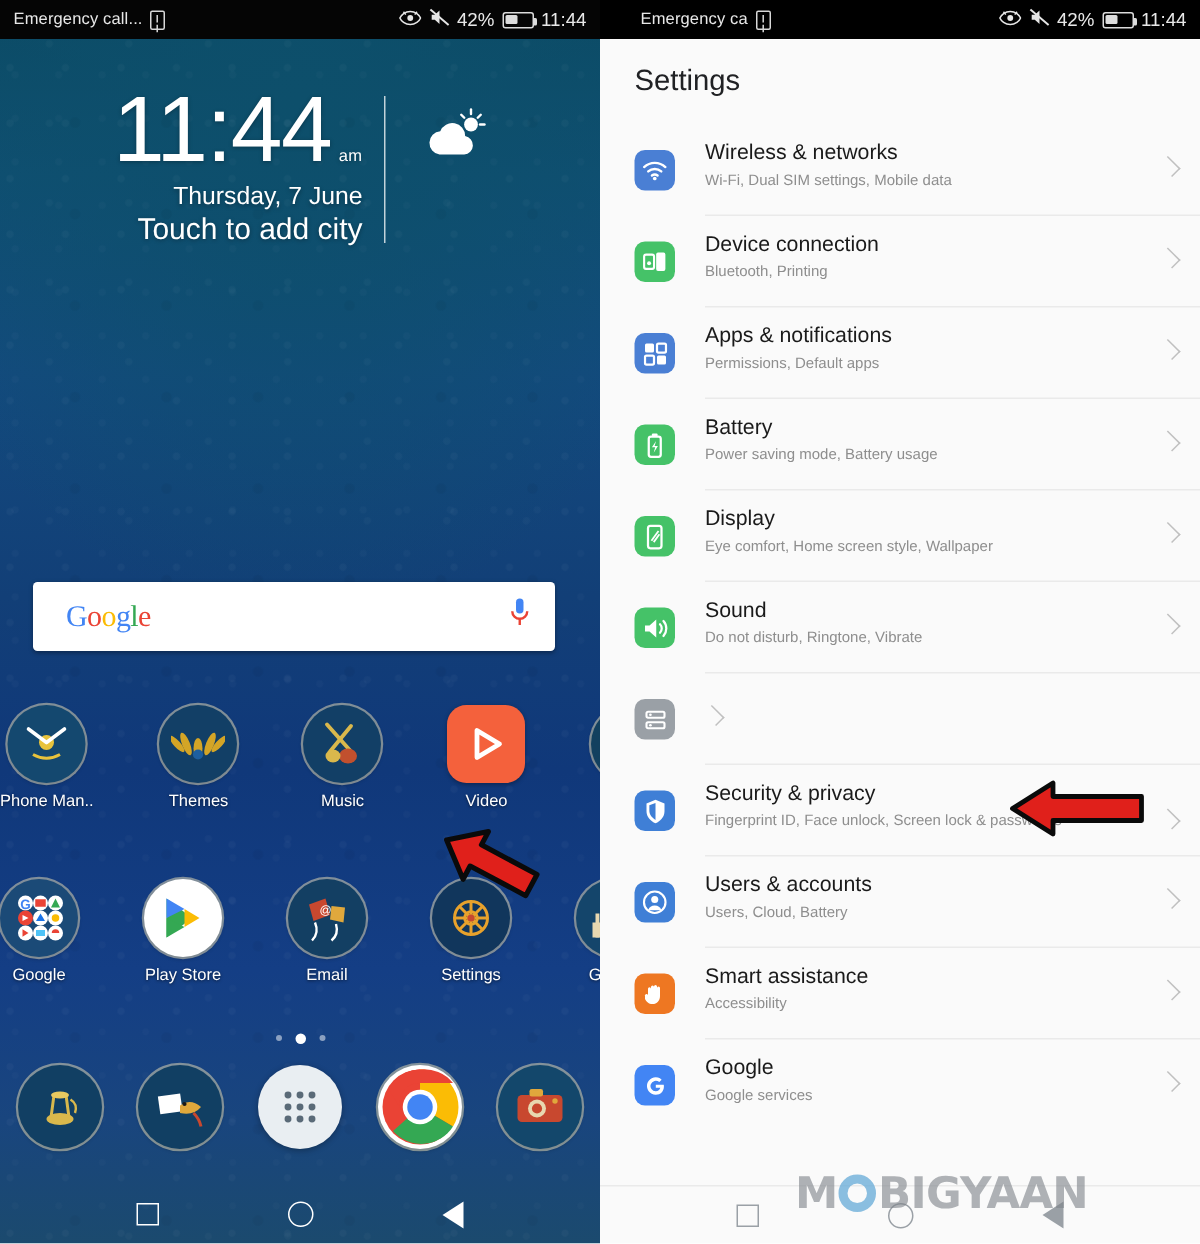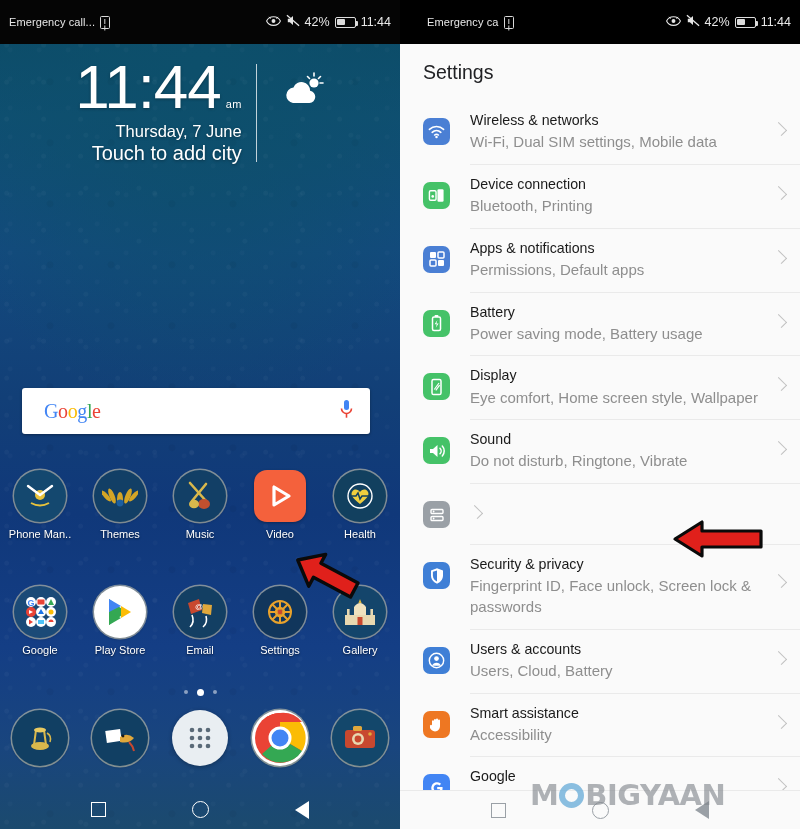--- a/index.html
+++ b/index.html
@@ -23,21 +23,21 @@
       radial-gradient(circle at 18% 22%, rgba(255,255,255,.035) 0 2px, transparent 3px),
       radial-gradient(circle at 62% 55%, rgba(255,255,255,.03) 0 2px, transparent 3px),
       radial-gradient(circle at 82% 34%, rgba(0,0,0,.04) 0 3px, transparent 4px),
       radial-gradient(circle at 35% 72%, rgba(255,255,255,.025) 0 2px, transparent 3px);
     background-size:37px 37px, 53px 53px, 61px 61px, 29px 29px;
     opacity:.9;
   }
 
   .statusbar {
     position:relative; z-index:5;
-    height:44px; background:#050505; color:#e8e8e8;
+    height:26px; background:#050505; color:#e8e8e8;
     display:flex; align-items:center; justify-content:space-between;
     padding:12px 9px; font-size:11px;
   }
   .sb-left { display:flex; align-items:center; gap:5px; }
   .sb-right { display:flex; align-items:center; gap:5px; font-size:12.5px; }
   .sb-carrier { font-size:11px; letter-spacing:.1px; }
   .sim-icon {
     display:inline-block; width:10px; height:13px;
     border:1.2px solid #d8d8d8; border-radius:1.5px;
     position:relative;
@@ -81,21 +81,21 @@
     box-shadow:0 1px 3px rgba(0,0,0,.35);
     display:flex; align-items:center; justify-content:space-between;
     padding:0 16px 0 22px;
   }
   .g-logo { font-size:20px; font-weight:400; letter-spacing:-.4px; font-family:"Liberation Serif", serif; }
   .g-logo span:nth-child(1){color:#4285F4;} .g-logo span:nth-child(2){color:#EA4335;}
   .g-logo span:nth-child(3){color:#FBBC05;} .g-logo span:nth-child(4){color:#4285F4;}
   .g-logo span:nth-child(5){color:#34A853;} .g-logo span:nth-child(6){color:#EA4335;}
 
   
-  .app-row { position:absolute; left:0; right:0; z-index:4; display:flex; }
+  .app-row { position:absolute; left:0; right:0; z-index:4; display:flex;gap:44px; }
   .app-row.r1 { top:470px; }
   .app-row.r2 { top:586px; }
   .app-cell { flex:1; display:flex; flex-direction:column; align-items:center; }
   .app-ico {
     width:52px; height:52px; border-radius:50%;
     display:flex; align-items:center; justify-content:center;
     position:relative; overflow:hidden;
     background:#11406b;
     box-shadow:0 0 0 1.5px rgba(220,214,180,.55), 0 1px 3px rgba(0,0,0,.3);
     font-size:24px;
@@ -150,21 +150,21 @@
   .set-item + .set-item::before{
     content:""; position:absolute; left:70px; right:0; top:0; height:1px; background:#eaeaea;
   }
   .set-ico {
     width:27px; height:27px; border-radius:7px; flex:0 0 27px;
     display:flex; align-items:center; justify-content:center;
     margin-top:7px; margin-right:20px;
   }
   .set-txt { flex:1; min-width:0; padding-right:8px; }
   .set-t { font-size:14.2px; color:#1a1a1a; line-height:1.35; font-weight:400; }
-  .set-s { font-size:15px; color:#8e8e8e; line-height:1.38; margin-top:2px; }
+  .set-s { font-size:10px; color:#8e8e8e; line-height:1.38; margin-top:2px; }
   .chev {
     flex:0 0 12px; margin-top:14px; width:8px; height:8px;
     border-right:1.4px solid #c0c0c0; border-top:1.4px solid #c0c0c0;
     transform:rotate(45deg);
   }
   .navbar.r { background:#fafafa; border-top:1px solid #eaeaea; }
 
   
   .arrow-right-phone{ position:absolute; left:672px; top:516px; z-index:9; width:92px; height:46px; }
 

